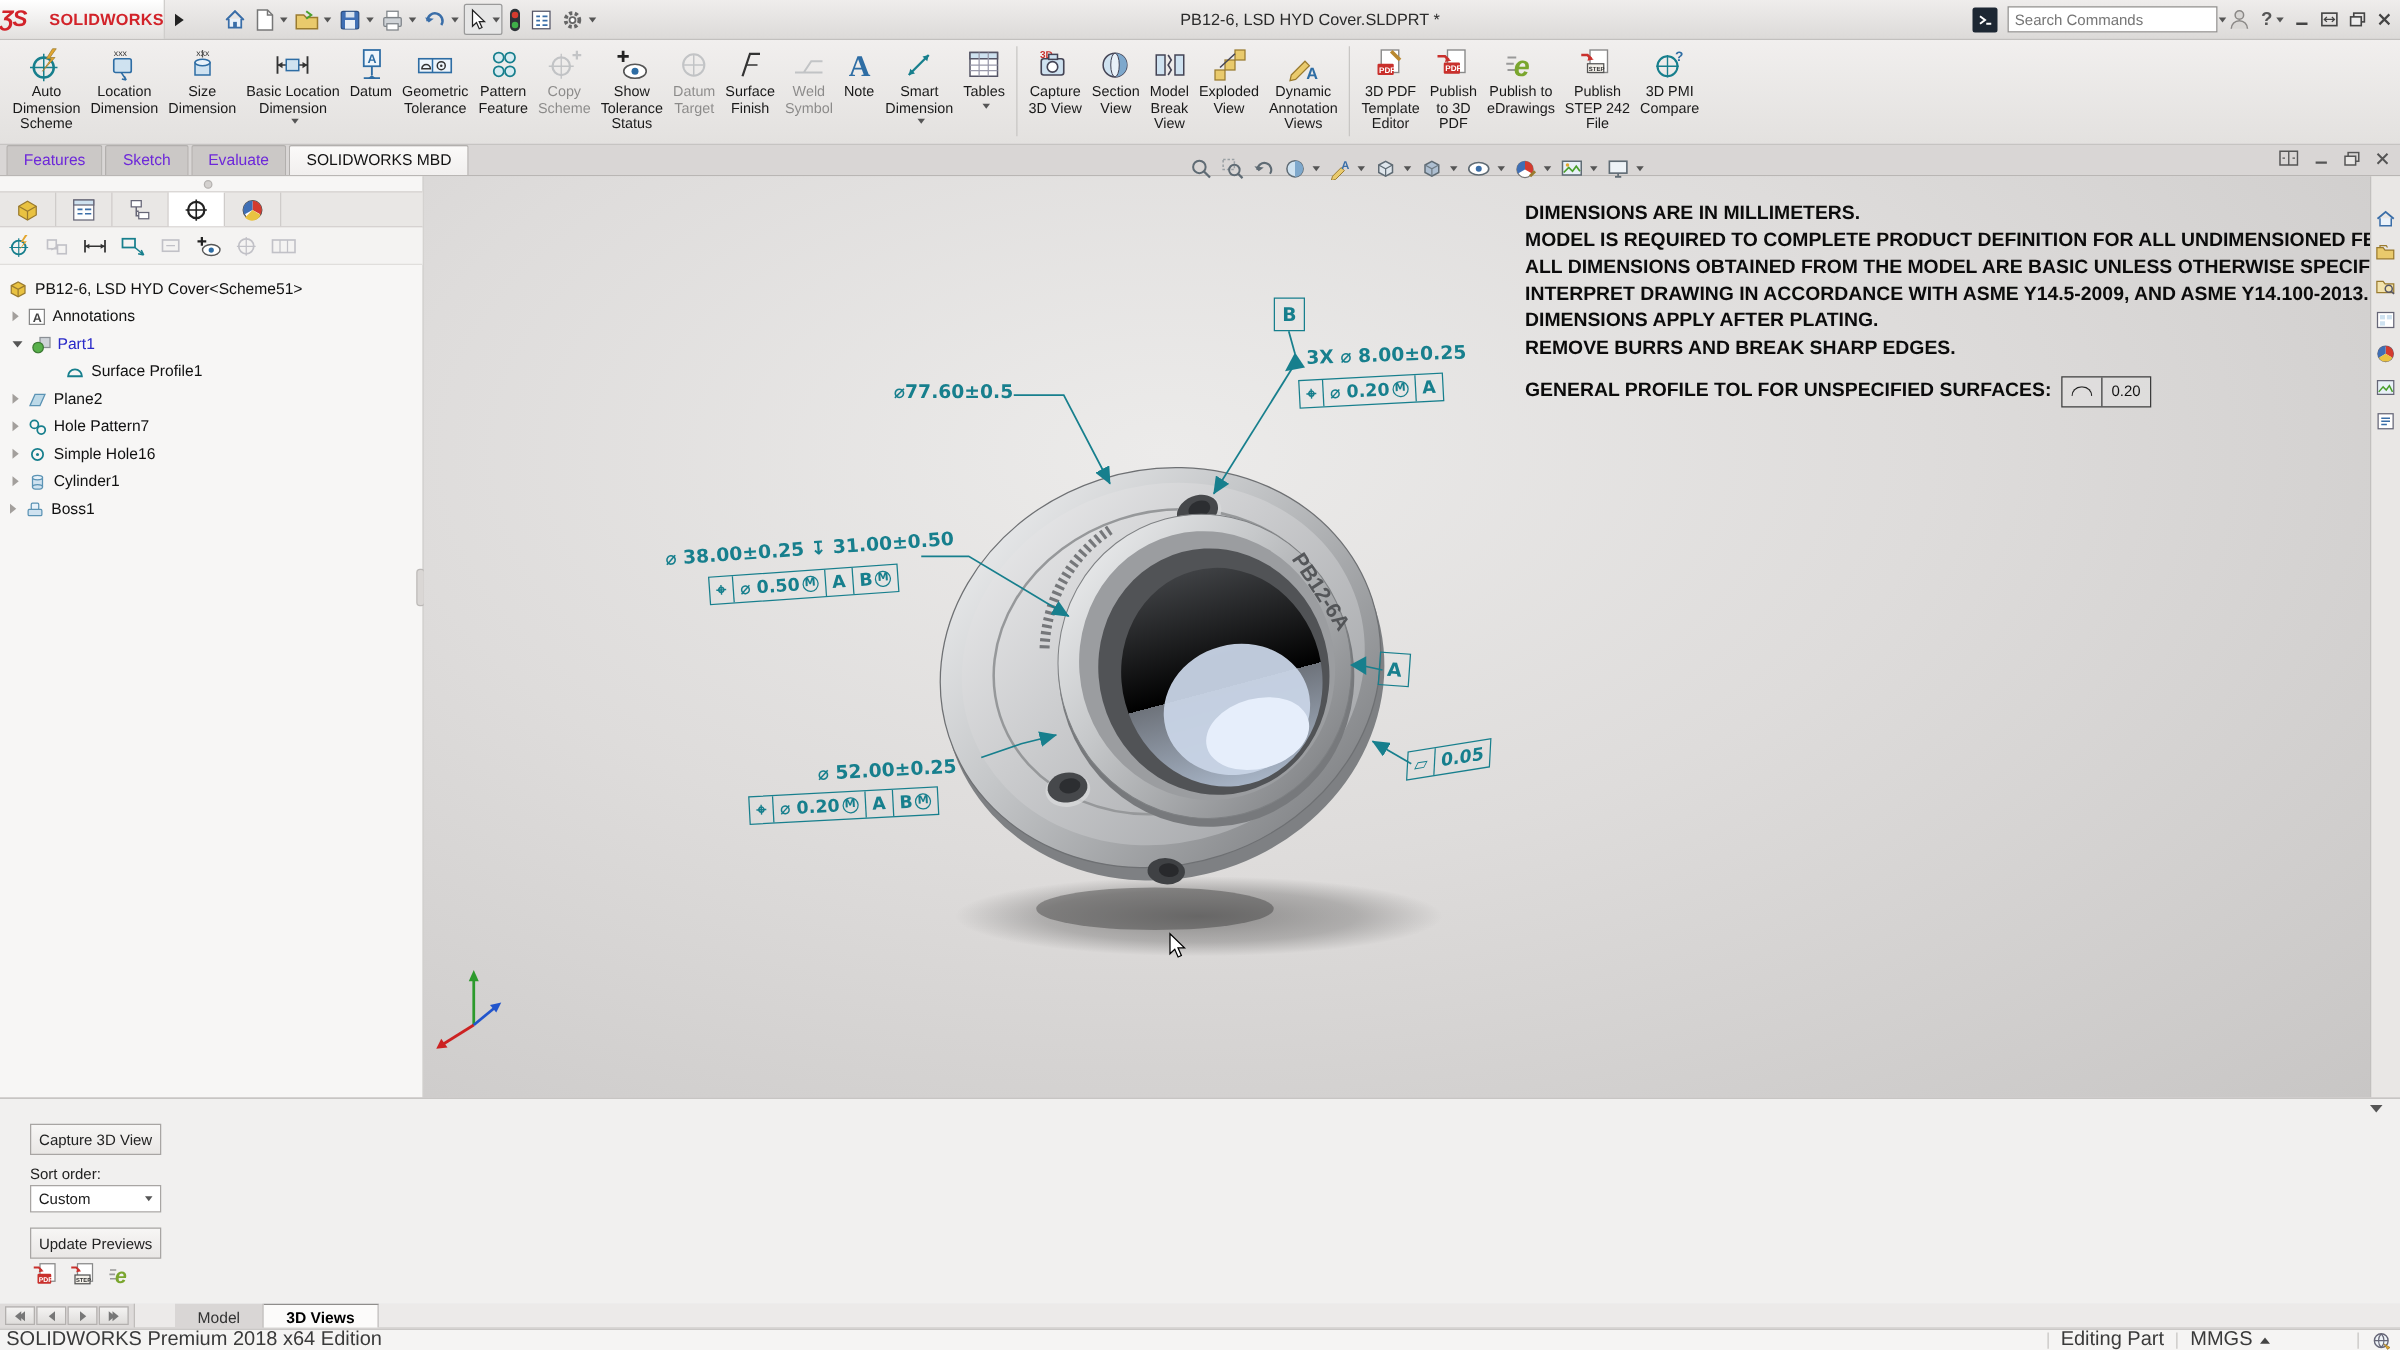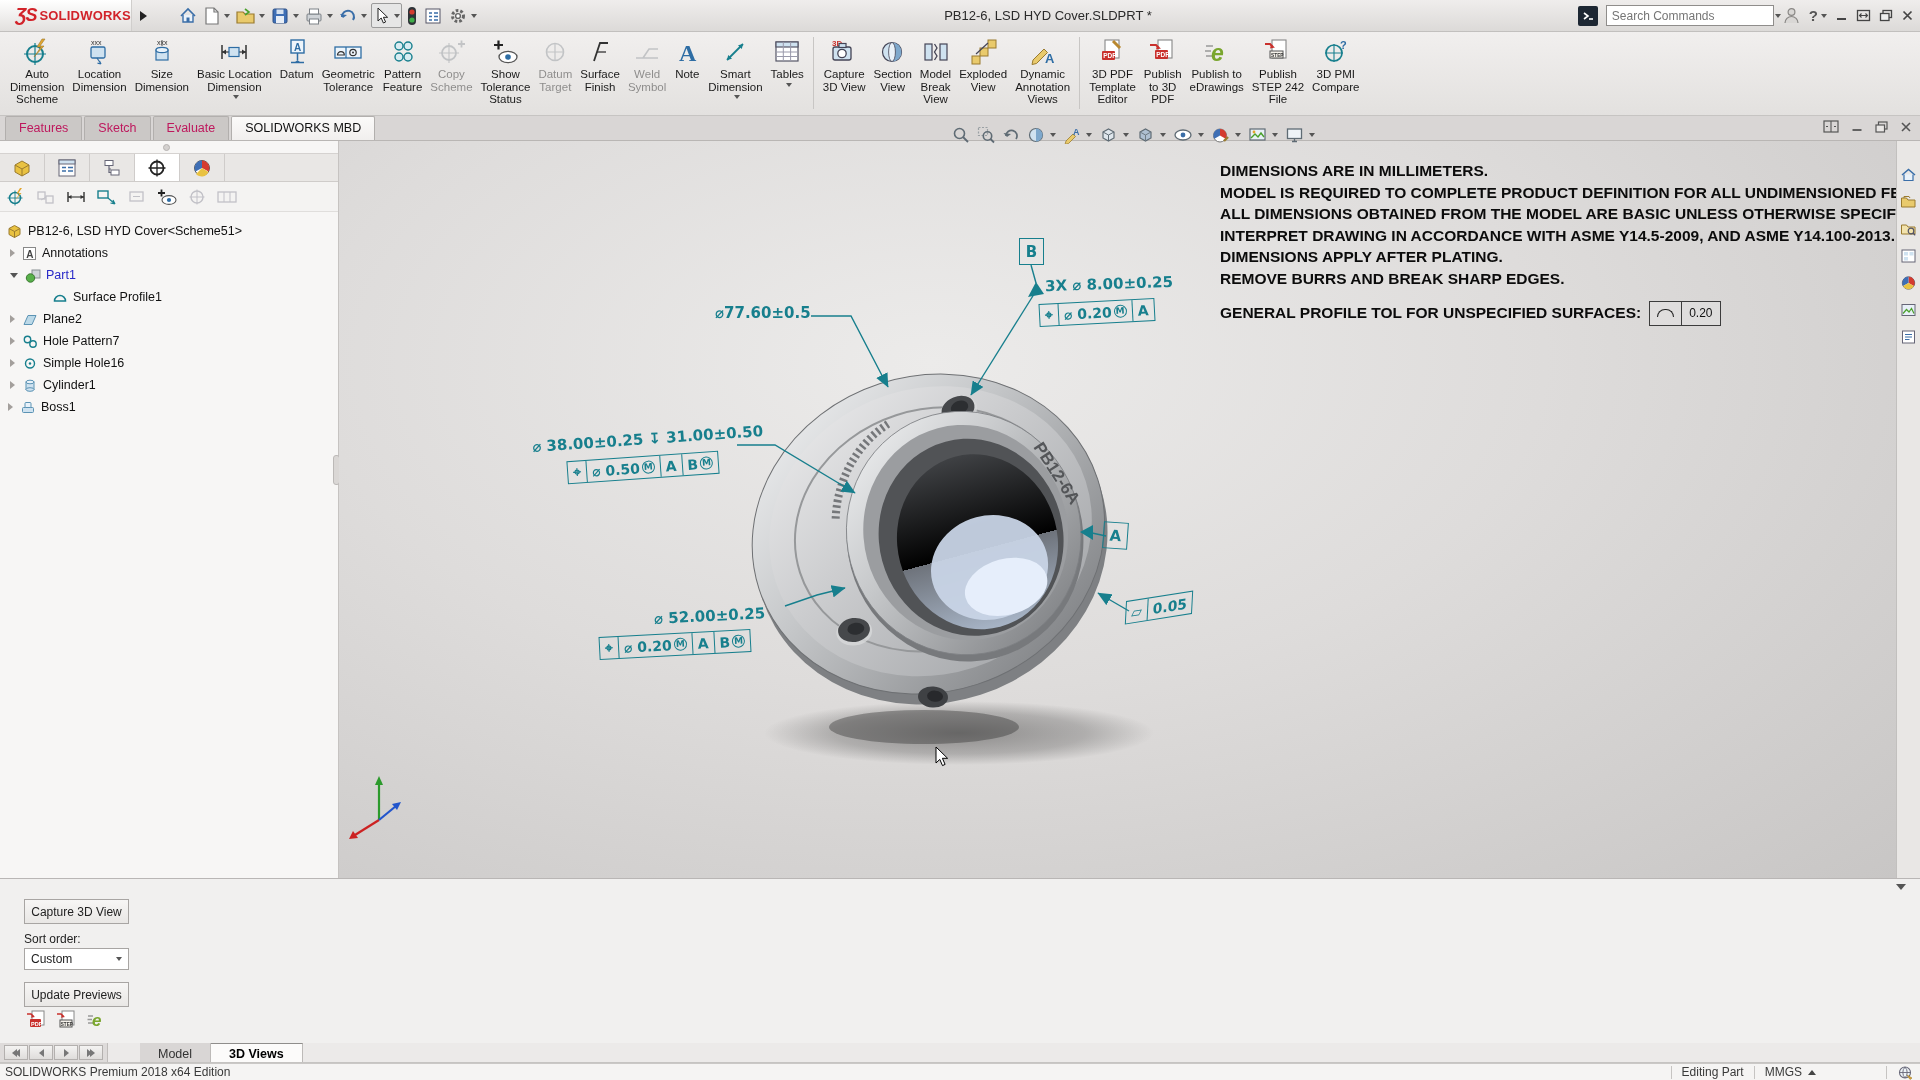--- a/index.html
+++ b/index.html
@@ -1,21 +1,21 @@
 <!DOCTYPE html>
 <html><head>
 <meta charset="utf-8">
 <style>
 *{margin:0;padding:0;box-sizing:border-box}
 body{background:#666;font-family:"Liberation Sans",sans-serif}
 #app{position:relative;width:1920px;height:1080px;background:#e4e2e1;overflow:hidden;font-size:12px;color:#1a1a1a}
 svg{display:block}
 
 #titlebar{position:absolute;left:0;top:0;width:1920px;height:32px;background:linear-gradient(#efedec,#dcdad8);border-bottom:1px solid #c2c0be;display:flex;align-items:center}
-.logo-plate{width:132px;height:31px;background:linear-gradient(#ffffff,#e2e0de);display:flex;align-items:center;justify-content:flex-end;gap:3px;border-right:1px solid #d0cecc}
+.logo-plate{width:132px;height:31px;background:linear-gradient(#ffffff,#e2e0de);display:flex;align-items:center;justify-content:space-between;gap:3px;border-right:1px solid #d0cecc}
 .logo-ds{color:#d2232a;font-weight:bold;font-style:italic;font-size:18px;letter-spacing:-1px}
 .logo-text{color:#d2232a;font-size:13px;font-weight:bold;letter-spacing:.2px}
 .flyout{width:0;height:0;border-top:5px solid transparent;border-bottom:5px solid transparent;border-left:7px solid #222;margin-left:8px}
 .qat{display:flex;align-items:center;gap:3px;margin-left:30px}
 .qbtn{display:flex;align-items:center;padding:2px 1px;border-radius:2px}
 .qbtn.pressed{background:#e6e6e6;border:1px solid #9a9a9a}
 .caret-d{width:0;height:0;border-left:3.5px solid transparent;border-right:3.5px solid transparent;border-top:4.5px solid #555;margin-left:3px}
 .caret-u{width:0;height:0;border-left:4px solid transparent;border-right:4px solid transparent;border-bottom:5px solid #444;margin-left:6px}
 .doc-title{position:absolute;left:898px;top:8px;width:300px;text-align:center;font-size:13px;color:#2a2a2a;white-space:nowrap}
 .tb-right{position:absolute;right:6px;top:5px;display:flex;align-items:center;gap:8px}
@@ -27,21 +27,21 @@
 
 #ribbon{position:absolute;left:0;top:32px;width:1920px;height:84px;background:linear-gradient(#f1efee,#e3e1df);border-bottom:1px solid #c6c4c2;display:flex;align-items:flex-start;padding:2px 0 0 6px}
 .rbtn{display:flex;flex-direction:column;align-items:center;padding:1px 4px;border-radius:2px}
 .ric{height:33px;display:flex;align-items:center;justify-content:center}
 .rlbl{font-size:11.5px;line-height:12.5px;text-align:center;white-space:pre-line;color:#1a1a1a}
 .rbtn.dis{opacity:.45}
 .rsep{width:1px;align-self:stretch;background:#c8c6c4;margin:3px 5px 6px 5px}
 .rcaret{margin-top:2px}
 
 #cmdtabs{position:absolute;left:0;top:116px;width:1920px;height:25px;background:#d9d6d5;border-bottom:1px solid #b9b6b4;display:flex;align-items:flex-end;padding-left:5px}
-.ctab{padding:4px 13px 5px;font-size:12.5px;color:#be185d;background:#cbc8c6;border:1px solid #b2afad;border-bottom:none;margin-right:2px;border-radius:2px 2px 0 0}
+.ctab{padding:4px 13px 5px;font-size:12.5px;color:#6d28d9;background:#cbc8c6;border:1px solid #b2afad;border-bottom:none;margin-right:2px;border-radius:2px 2px 0 0}
 .ctab.active{background:linear-gradient(#fbfaf9,#f1efee);color:#111}
 .docwin{position:absolute;right:8px;top:4px;display:flex;gap:12px;align-items:center}
 
 #leftpanel{position:absolute;left:0;top:141px;width:339px;height:737px;background:#f7f6f5;border-right:1px solid #c6c3c1}
 .pdot{position:absolute;left:163px;top:3px;width:7px;height:7px;border-radius:50%;background:#d4d1cf;border:1px solid #b5b2b0}
 .ptabs{margin-top:12px;height:29px;display:flex;border-top:1px solid #d5d2d0;border-bottom:1px solid #cfccca;background:#e9e7e5}
 .ptab{width:45px;display:flex;align-items:center;justify-content:center;border-right:1px solid #cfccca}
 .ptab.active{background:#fff}
 .ptoolbar{height:30px;display:flex;align-items:center;gap:9px;padding:0 7px;border-bottom:1px solid #e0dedc;background:#f4f3f2}
 .tree{padding-top:8px;font-size:12.5px;color:#111}
@@ -78,21 +78,21 @@
 .sellabel{position:absolute;font-size:12px;color:#222}
 .vselect{position:absolute;width:105px;height:22px;border:1px solid #a8a5a3;background:#fff;display:flex;align-items:center;justify-content:space-between;padding:0 6px;font-size:12px}
 .exports{position:absolute;left:26px;top:1008px;display:flex;gap:9px}
 .collapse-ch{position:absolute;right:14px;top:5px;width:0;height:0;border-left:5px solid transparent;border-right:5px solid transparent;border-top:6px solid #555}
 
 #doctabs{position:absolute;left:0;top:1043px;width:1920px;height:20px;background:#eceae9;border-bottom:1px solid #c6c4c2;display:flex;align-items:stretch}
 .navgrp{display:flex;align-items:center;gap:1px;padding:1px 4px;background:#dedbda;border-right:1px solid #c0bdbb}
 .navb{width:24px;height:15px;background:linear-gradient(#f4f3f2,#dfdddb);border:1px solid #b3b0ae;display:flex;align-items:center;justify-content:center}
 .dtab{padding:2px 18px 0;font-size:12.5px;display:flex;align-items:center;background:#d9d6d5;border-right:1px solid #bdbab8;color:#333}
 .dtab.active{background:#fcfbfa;font-weight:bold;color:#000;border-top:1px solid #8f8d8b}
-#statusbar{position:absolute;left:0;top:1063px;width:1920px;height:17px;background:#f5f4f3;border-top:1px solid #cac8c6;display:flex;align-items:center;font-size:12px;color:#3a3a3a}
+#statusbar{position:absolute;left:0;top:1063px;width:1920px;height:17px;background:#f5f4f3;border-top:1px solid #cac8c6;display:flex;align-items:center;font-size:16px;color:#3a3a3a}
 .sdiv{width:1px;height:13px;background:#c6c4c2;margin:0 10px}
 
 .tri-l{width:0;height:0;border-top:4px solid transparent;border-bottom:4px solid transparent;border-right:5px solid #777}
 .tri-r{width:0;height:0;border-top:4px solid transparent;border-bottom:4px solid transparent;border-left:5px solid #777}
 </style>
 </head>
 <body>
 
 <div id="app">
 

